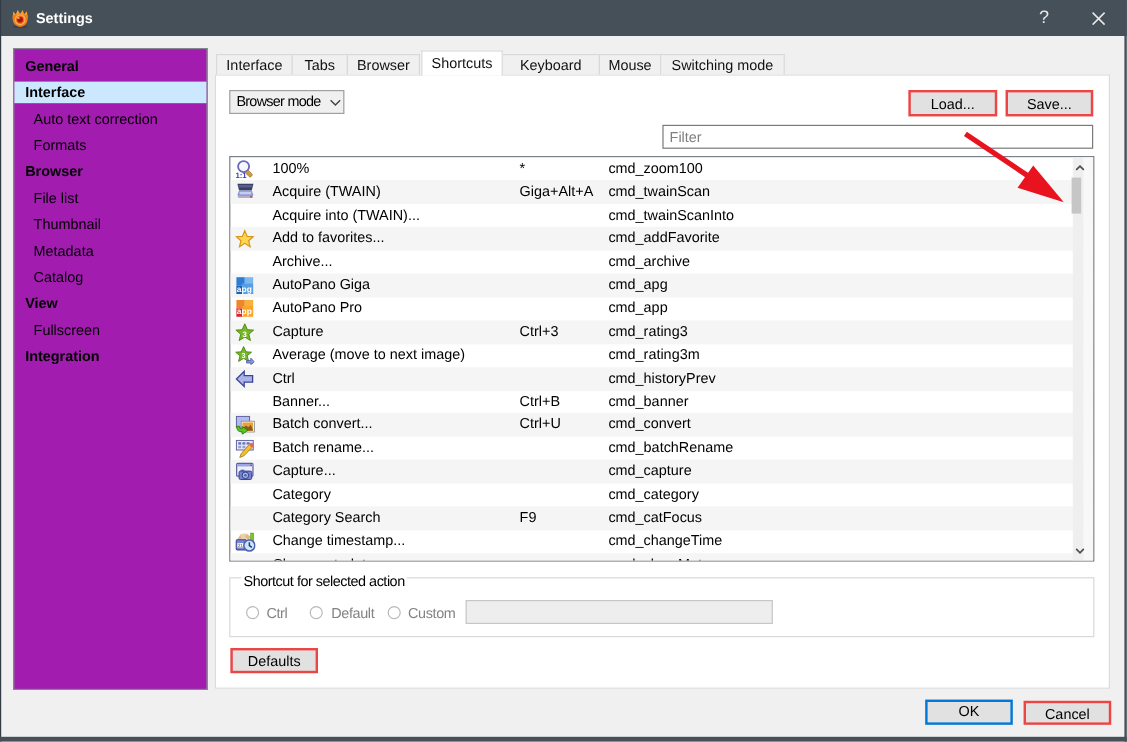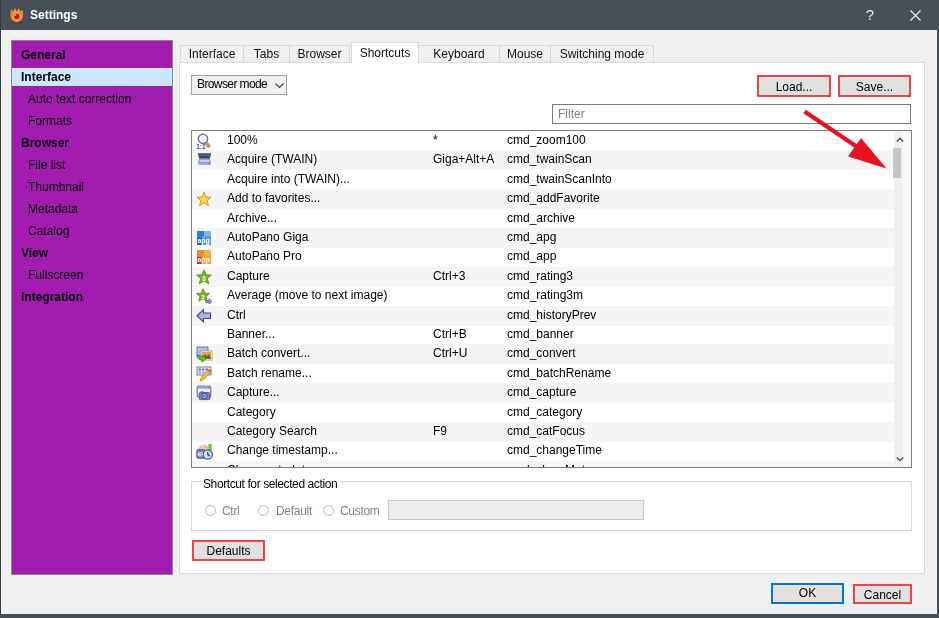--- a/index.html
+++ b/index.html
@@ -27,21 +27,21 @@
   #page{left:179px;top:62px;width:746px;height:512px;background:#fff;border:1px solid #dcdcdc;box-sizing:border-box;}
   
   #combo{left:191px;top:75px;width:96px;height:20px;background:#f0f0f0;border:1px solid #a0a0a0;box-sizing:border-box;font-size:12px;letter-spacing:-0.6px;color:#000;line-height:17px;}
   #combo span{margin-left:5px;}
   
   .btn{position:absolute;background:#e1e1e1;border:2px solid #ef4444;box-sizing:border-box;font-size:12px;color:#000;text-align:center;}
   #btn-load{left:757px;top:75px;width:74px;height:22px;line-height:20px;}
   #btn-save{left:838px;top:75px;width:73px;height:22px;line-height:20px;}
   #btn-defaults{left:192px;top:540px;width:73px;height:21px;line-height:19px;}
   #btn-ok{left:771px;top:583px;width:73px;height:21px;line-height:17px;border:2px solid #0078d7;}
-  #btn-cancel{left:853px;top:584px;width:59px;height:20px;line-height:18px;}
+  #btn-cancel{left:853px;top:584px;width:73px;height:20px;line-height:18px;}
   
   #filter{left:552px;top:104px;width:359px;height:20px;background:#fff;border:1px solid #7a7a7a;box-sizing:border-box;font-size:12px;color:#7f7f7f;line-height:18px;}
   #filter span{margin-left:5px;}
   
   #list{left:191px;top:130px;width:721px;height:338px;background:#fff;border:1px solid #7b818b;box-sizing:border-box;overflow:hidden;}
   .lrow{position:absolute;left:0;width:719px;height:20px;}
   .lrow.alt{background:#f5f5f5;}
   .lrow .nm{position:absolute;left:35px;top:0;font-size:12px;color:#000;line-height:19px;}
   .lrow .sc{position:absolute;left:241px;top:0;font-size:12px;color:#000;line-height:19px;}
   .lrow .cm{position:absolute;left:315px;top:0;font-size:12px;color:#000;line-height:19px;}

